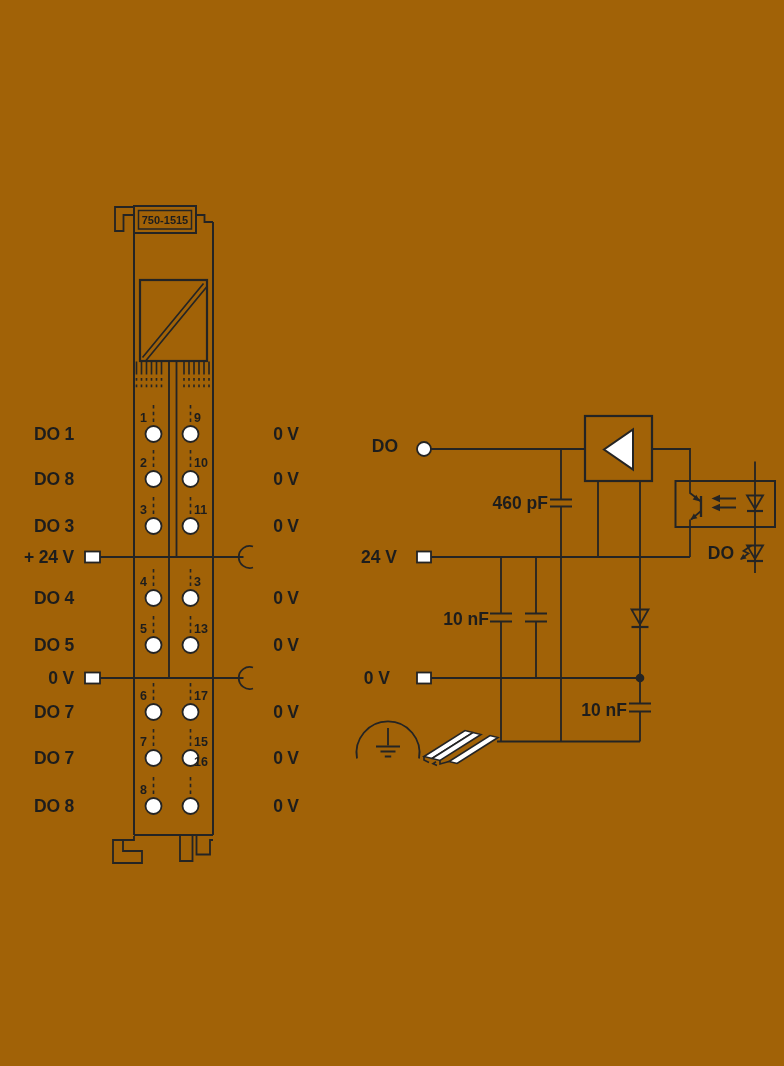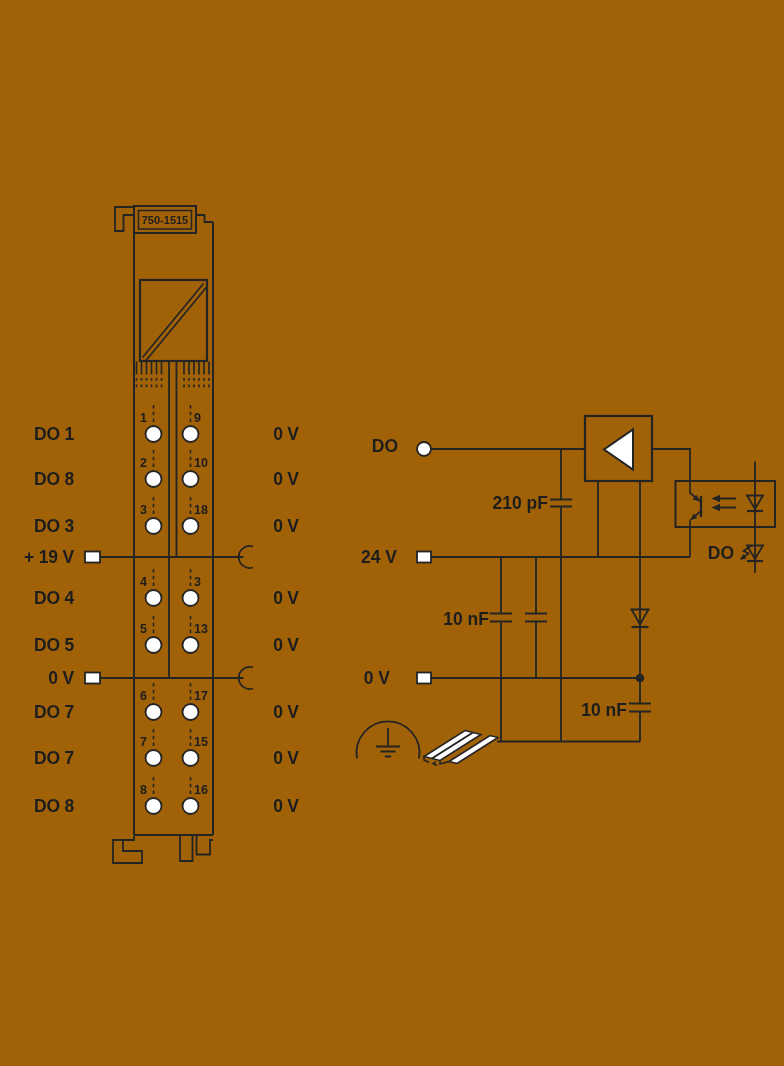--- a/index.html
+++ b/index.html
@@ -161,21 +161,21 @@
 
   <div class="lbl lbl-l" style="top:423px">DO 1</div>
   <div class="lbl lbl-l" style="top:468px">DO 8</div>
   <div class="lbl lbl-l" style="top:515px">DO 3</div>
   <div class="lbl lbl-l" style="top:587px">DO 4</div>
   <div class="lbl lbl-l" style="top:634px">DO 5</div>
   <div class="lbl lbl-l" style="top:701px">DO 7</div>
   <div class="lbl lbl-l" style="top:747px">DO 7</div>
   <div class="lbl lbl-l" style="top:795px">DO 8</div>
 
-  <div class="lbl lbl-l" style="top:546px">+ 19 V</div>
+  <div class="lbl lbl-l" style="top:546px">+ 24 V</div>
   <div class="lbl lbl-l" style="top:667px">0 V</div>
 
   <div class="lbl lbl-r" style="top:423px">0 V</div>
   <div class="lbl lbl-r" style="top:468px">0 V</div>
   <div class="lbl lbl-r" style="top:515px">0 V</div>
   <div class="lbl lbl-r" style="top:587px">0 V</div>
   <div class="lbl lbl-r" style="top:634px">0 V</div>
   <div class="lbl lbl-r" style="top:701px">0 V</div>
   <div class="lbl lbl-r" style="top:747px">0 V</div>
   <div class="lbl lbl-r" style="top:795px">0 V</div>
@@ -184,28 +184,28 @@
   <div class="num num-l" style="top:455px">2</div>
   <div class="num num-l" style="top:502px">3</div>
   <div class="num num-l" style="top:574px">4</div>
   <div class="num num-l" style="top:621px">5</div>
   <div class="num num-l" style="top:688px">6</div>
   <div class="num num-l" style="top:734px">7</div>
   <div class="num num-l" style="top:782px">8</div>
 
   <div class="num num-r" style="top:410px">9</div>
   <div class="num num-r" style="top:455px">10</div>
-  <div class="num num-r" style="top:502px">18</div>
+  <div class="num num-r" style="top:502px">11</div>
   <div class="num num-r" style="top:574px">3</div>
   <div class="num num-r" style="top:621px">13</div>
   <div class="num num-r" style="top:688px">17</div>
   <div class="num num-r" style="top:734px">15</div>
-  <div class="num num-r" style="top:782px">16</div>
+  <div class="num num-r" style="top:754px">16</div>
 
   <div class="slbl" style="left:348px;top:435px;width:50px">DO</div>
   <div class="slbl" style="left:337px;top:546px;width:60px">24 V</div>
   <div class="slbl" style="left:330px;top:667px;width:60px">0 V</div>
-  <div class="slbl" style="left:468px;top:492px;width:80px">210 pF</div>
+  <div class="slbl" style="left:468px;top:492px;width:80px">460 pF</div>
   <div class="slbl" style="left:419px;top:608px;width:70px">10 nF</div>
   <div class="slbl" style="left:557px;top:699px;width:70px">10 nF</div>
   <div class="slbl" style="left:684px;top:542px;width:50px">DO</div>
 
 </div>
 
 </body></html>

